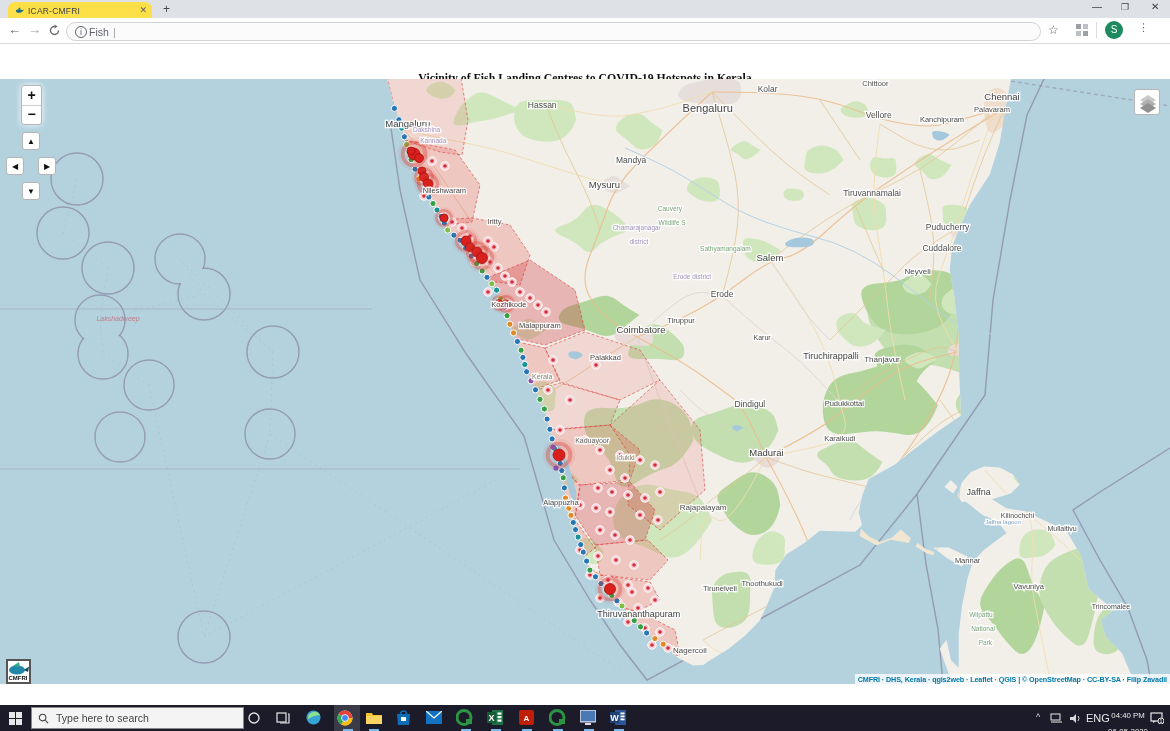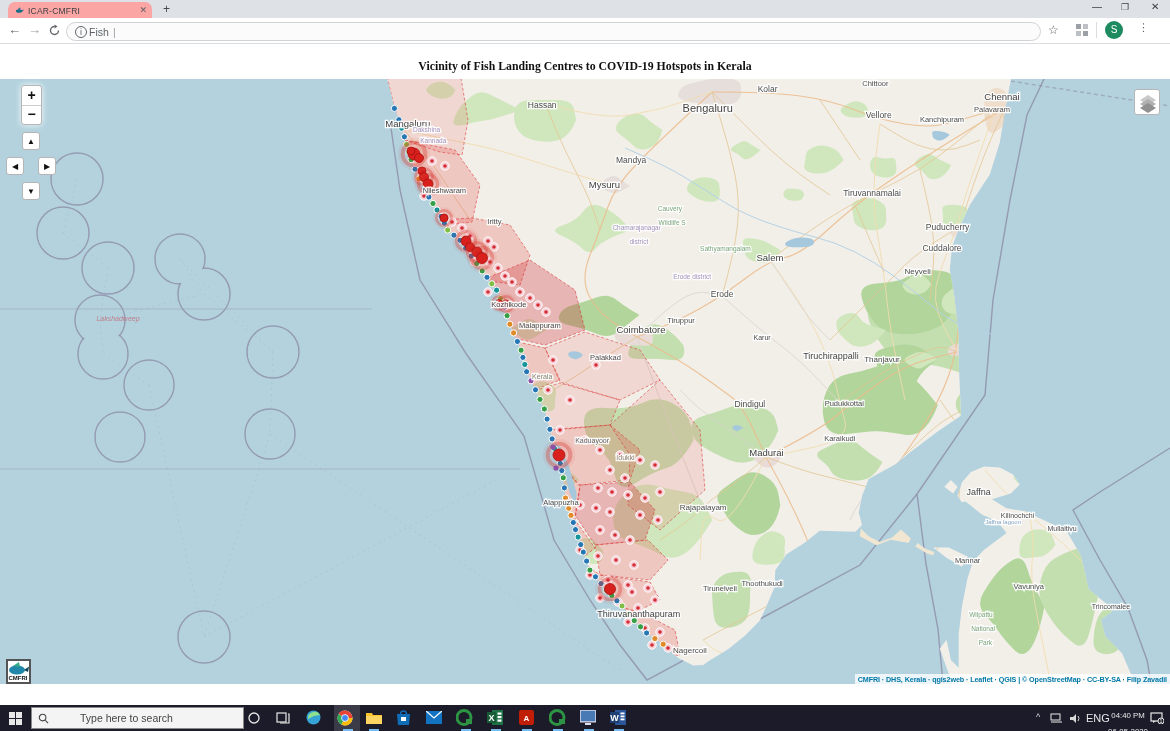--- a/index.html
+++ b/index.html
@@ -1,31 +1,31 @@
 <!DOCTYPE html>
 <html><head><meta charset="utf-8"><style>
 * { margin:0; padding:0; box-sizing:border-box; }
 body { width:1170px; height:731px; overflow:hidden; font-family:"Liberation Sans",sans-serif; background:#fff; position:relative; }
 .tabbar { position:absolute; left:0; top:0; width:1170px; height:18px; background:#dee1e6; }
-.tab { position:absolute; left:8px; top:2px; width:144px; height:16px; background:#fca5a5; border-radius:7px 7px 0 0; font-size:8.5px; color:#3c4043; }
+.tab { position:absolute; left:8px; top:2px; width:144px; height:16px; background:#fde047; border-radius:7px 7px 0 0; font-size:8.5px; color:#3c4043; }
 .tab .fav { position:absolute; left:7px; top:4px; width:9px; height:9px; }
 .tab .ttl { position:absolute; left:20px; top:4px; letter-spacing:0.2px; }
 .tab .cls { position:absolute; right:5px; top:3px; color:#5f6368; font-size:9px; }
 .newtab { position:absolute; left:163px; top:4px; color:#45494d; font-size:12px; line-height:10px; }
 .winbtn { position:absolute; top:1px; color:#3c4043; font-size:10px; }
 .addrbar { position:absolute; left:0; top:18px; width:1170px; height:26px; background:#ffffff; border-bottom:1px solid #dadce0; }
 .navic { position:absolute; top:4px; color:#5f6368; font-size:13px; }
 .pill { position:absolute; left:66px; top:3.5px; width:975px; height:19px; background:#fbfbfc; border:1px solid #d0d3d6; border-radius:10px; font-size:10.5px; color:#202124; }
 .pill .info { position:absolute; left:8px; top:3px; width:12px; height:12px; border:1px solid #5f6368; border-radius:50%; color:#5f6368; font-size:9px; text-align:center; line-height:11px; }
 .pill .file { position:absolute; left:22px; top:3px; color:#5f6368; }
 .pill .sep { position:absolute; left:46px; top:3px; color:#9aa0a6; }
 .pill .url { position:absolute; left:54px; top:3.5px; letter-spacing:0; }
 .avatar { position:absolute; left:1105px; top:3px; width:18px; height:18px; background:#1d8a5f; border-radius:50%; color:#fff; font-size:10px; text-align:center; line-height:18px; }
 .pagehead { position:absolute; left:0; top:45px; width:1170px; height:34px; background:#ffffff; }
-.pagehead h1 { font-family:"Liberation Serif",serif; font-size:11.8px; font-weight:bold; color:#111; text-align:center; padding-top:14px; }
+.pagehead h1 { font-family:"Liberation Serif",serif; font-size:11.8px; font-weight:bold; color:#111; text-align:center; padding-top:26px; }
 .mapwrap { position:absolute; left:0; top:79px; width:1170px; height:605px; }
 .whitestrip { position:absolute; left:0; top:684px; width:1170px; height:21px; background:#fff; }
 .taskbar { position:absolute; left:0; top:705px; width:1170px; height:26px; background:#1b1b29; }
 .lctl { position:absolute; background:#fff; border:1px solid #b5b5b5; border-radius:3px; text-align:center; color:#111; }
 .attr { position:absolute; right:0px; top:595px; height:11px; background:rgba(255,255,255,0.78); font-size:7.2px; letter-spacing:-0.1px; color:#0078a8; padding:0 3px; line-height:11px;font-weight:bold; }
 </style></head><body>
 
 <div class="tabbar">
   <div class="tab">
     <svg class="fav" viewBox="0 0 20 20">
@@ -601,21 +601,21 @@
         <rect x="7" y="0" width="6" height="6"></rect>
         <rect x="0" y="7" width="6" height="6"></rect>
         <rect x="7" y="7" width="6" height="6"></rect>
       </g>
     </svg>
   <div style="position:absolute;left:31px;top:2px;width:213px;height:22px;background:#f4f4f4;border:1px solid #888;">
     <svg style="position:absolute;left:6px;top:5px;" width="11" height="11" viewBox="0 0 12 12">
         <circle cx="5" cy="5" r="3.6" fill="none" stroke="#444" stroke-width="1.2"></circle>
         <line x1="8" y1="8" x2="11" y2="11" stroke="#444" stroke-width="1.2"></line>
       </svg>
-    <span style="position:absolute;left:24px;top:4px;font-size:10.5px;color:#444;margin-left:24px;">Type here to search</span>
+    <span style="position:absolute;left:24px;top:4px;font-size:10.5px;color:#444;">Type here to search</span>
   </div>
   <svg style="position:absolute;left:247px;top:6px;" width="14" height="14" viewBox="0 0 14 14">
       <circle cx="7" cy="7" r="5" fill="none" stroke="#e8e8e8" stroke-width="1.3"></circle>
     </svg>
   <svg style="position:absolute;left:276px;top:6px;" width="14" height="14" viewBox="0 0 14 14">
       <rect x="1" y="2" width="9" height="9" fill="none" stroke="#e8e8e8" stroke-width="1.2"></rect>
       <path d="M12 3 L13 3 L13 12 L4 12" fill="none" stroke="#e8e8e8" stroke-width="1.2"></path>
     </svg>
   <svg style="position:absolute;left:306px;top:5px;" width="15" height="15" viewBox="0 0 15 15">
       <circle cx="7.5" cy="7.5" r="7" fill="#35a3d5"></circle>

